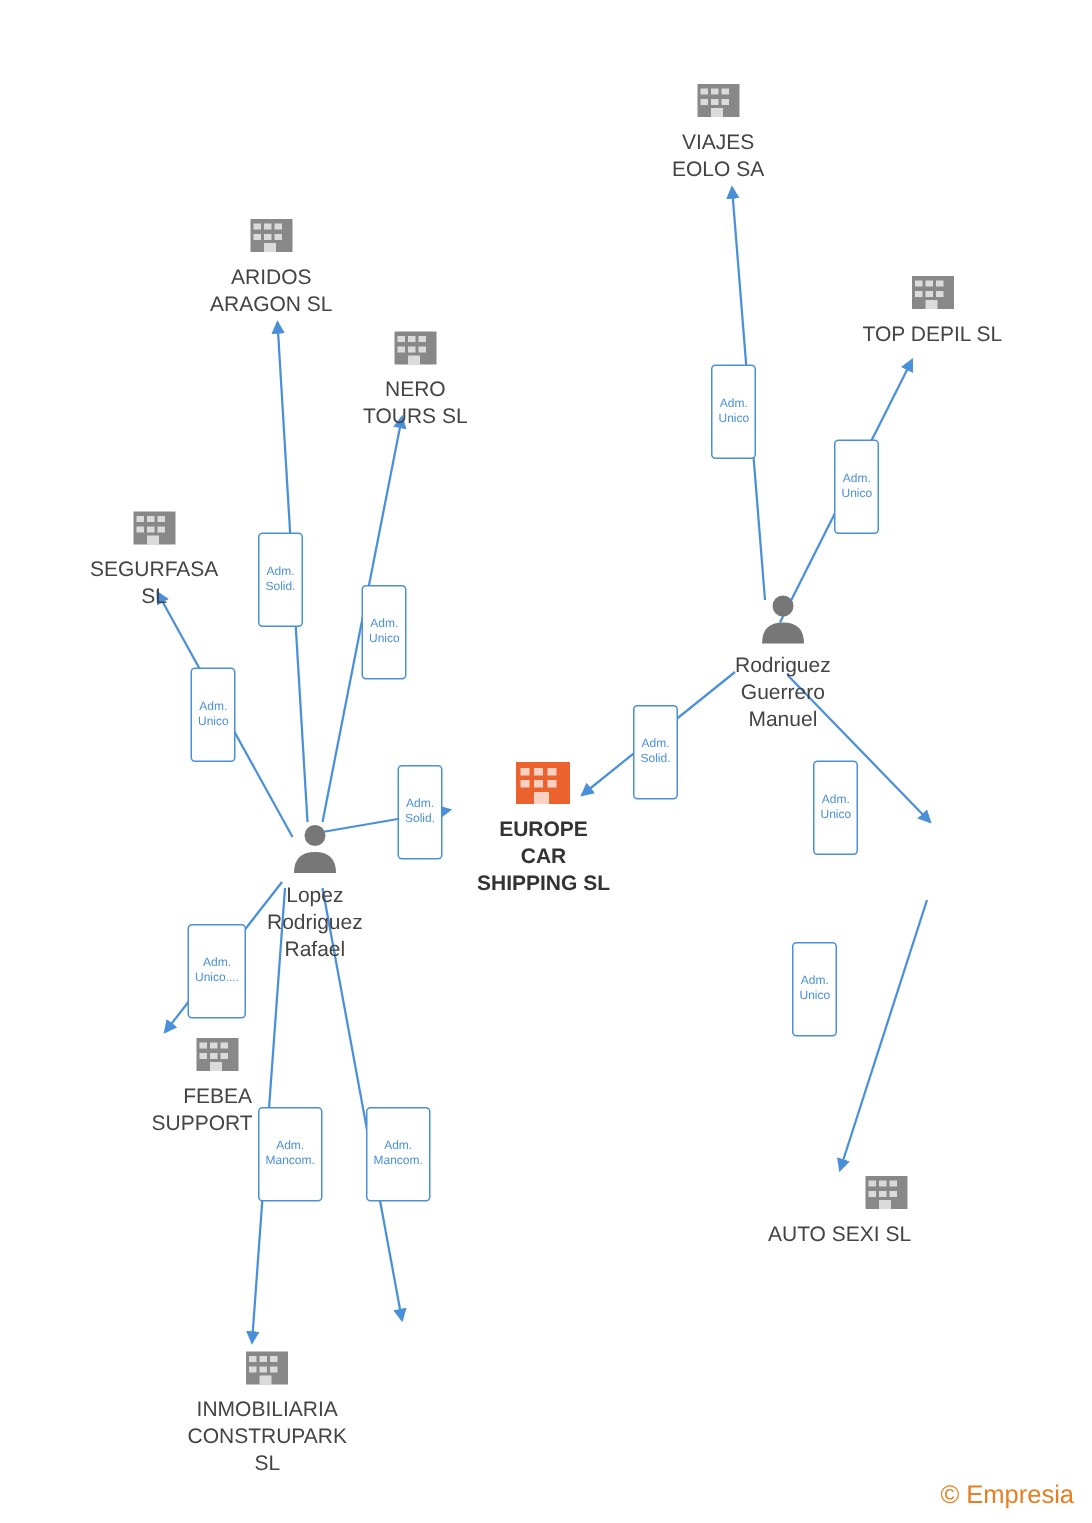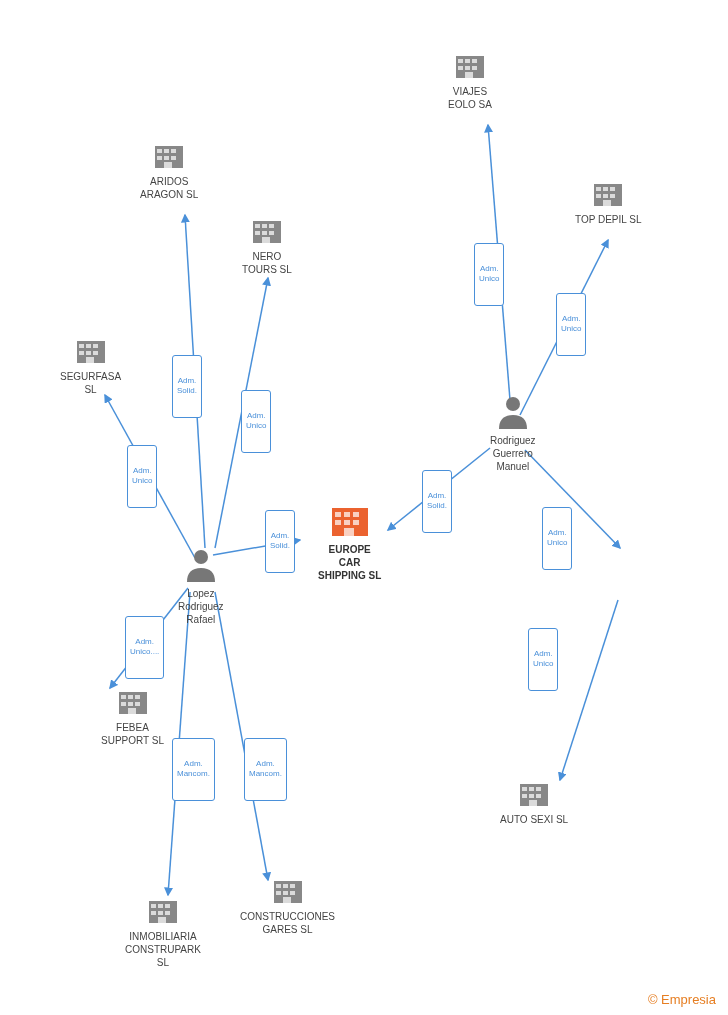--- a/index.html
+++ b/index.html
@@ -24,21 +24,21 @@
       pointer-events: none;
     }
     .node {
       position: absolute;
       display: flex;
       flex-direction: column;
       align-items: center;
       text-align: center;
     }
     .node-label {
-      font-size: 10px;
+      font-size: 14px;
       color: #444;
       line-height: 1.3;
       margin-top: 3px;
     }
     .building-icon {
       width: 32px;
       height: 32px;
     }
     .person-icon {
       width: 32px;
@@ -57,21 +57,21 @@
       padding: 20px 4px;
       border-radius: 3px;
       text-align: center;
       line-height: 1.3;
       white-space: nowrap;
     }
     .copyright {
       position: absolute;
       bottom: 8px;
       right: 12px;
-      font-size: 13px;
+      font-size: 17px;
       color: #e67e22;
     }
   </style>
 </head>
 <body>
 
 <div id="diagram">
   <svg id="lines">
 
     <line x1="213" y1="555" x2="300" y2="540" stroke="#4a90d9" stroke-width="1.5" marker-end="url(#arrow)"></line>
@@ -149,21 +149,21 @@
 
   <div class="node" style="left:490px; top:395px;">
     <svg class="person-icon" viewBox="0 0 32 36">
       <circle cx="16" cy="9" r="7" fill="#777"></circle>
       <path d="M2 34 Q2 20 16 20 Q30 20 30 34" fill="#777"></path>
     </svg>
     <div class="node-label">Rodriguez<br>Guerrero<br>Manuel</div>
   </div>
 
 
-  <div class="node" style="left:500px; top:778px;">
+  <div class="node" style="left:512px; top:778px;align-items:flex-end;">
     <svg class="building-icon" viewBox="0 0 32 32">
       <rect x="2" y="6" width="28" height="22" fill="#888"></rect>
       <rect x="4" y="9" width="5" height="4" fill="#fff" opacity="0.7"></rect>
       <rect x="11" y="9" width="5" height="4" fill="#fff" opacity="0.7"></rect>
       <rect x="18" y="9" width="5" height="4" fill="#fff" opacity="0.7"></rect>
       <rect x="4" y="16" width="5" height="4" fill="#fff" opacity="0.7"></rect>
       <rect x="11" y="16" width="5" height="4" fill="#fff" opacity="0.7"></rect>
       <rect x="18" y="16" width="5" height="4" fill="#fff" opacity="0.7"></rect>
       <rect x="11" y="22" width="8" height="6" fill="#fff" opacity="0.7"></rect>
     </svg>
@@ -241,33 +241,20 @@
       <rect x="11" y="9" width="5" height="4" fill="#fff" opacity="0.7"></rect>
       <rect x="18" y="9" width="5" height="4" fill="#fff" opacity="0.7"></rect>
       <rect x="4" y="16" width="5" height="4" fill="#fff" opacity="0.7"></rect>
       <rect x="11" y="16" width="5" height="4" fill="#fff" opacity="0.7"></rect>
       <rect x="18" y="16" width="5" height="4" fill="#fff" opacity="0.7"></rect>
       <rect x="11" y="22" width="8" height="6" fill="#fff" opacity="0.7"></rect>
     </svg>
     <div class="node-label">INMOBILIARIA<br>CONSTRUPARK<br>SL</div>
   </div>
 
-  <div class="node" style="left:240px; top:875px;">
-    <svg class="building-icon" viewBox="0 0 32 32">
-      <rect x="2" y="6" width="28" height="22" fill="#888"></rect>
-      <rect x="4" y="9" width="5" height="4" fill="#fff" opacity="0.7"></rect>
-      <rect x="11" y="9" width="5" height="4" fill="#fff" opacity="0.7"></rect>
-      <rect x="18" y="9" width="5" height="4" fill="#fff" opacity="0.7"></rect>
-      <rect x="4" y="16" width="5" height="4" fill="#fff" opacity="0.7"></rect>
-      <rect x="11" y="16" width="5" height="4" fill="#fff" opacity="0.7"></rect>
-      <rect x="18" y="16" width="5" height="4" fill="#fff" opacity="0.7"></rect>
-      <rect x="11" y="22" width="8" height="6" fill="#fff" opacity="0.7"></rect>
-    </svg>
-    <div class="node-label">CONSTRUCCIONES<br>GARES  SL</div>
-  </div>
 
   <div class="badge" style="left:265px; top:510px;">Adm.<br>Solid.</div>
 
   <div class="badge" style="left:172px; top:355px;">Adm.<br>Solid.</div>
 
   <div class="badge" style="left:127px; top:445px;">Adm.<br>Unico</div>
 
   <div class="badge" style="left:241px; top:390px;">Adm.<br>Unico</div>
 
   <div class="badge" style="left:422px; top:470px;">Adm.<br>Solid.</div>

